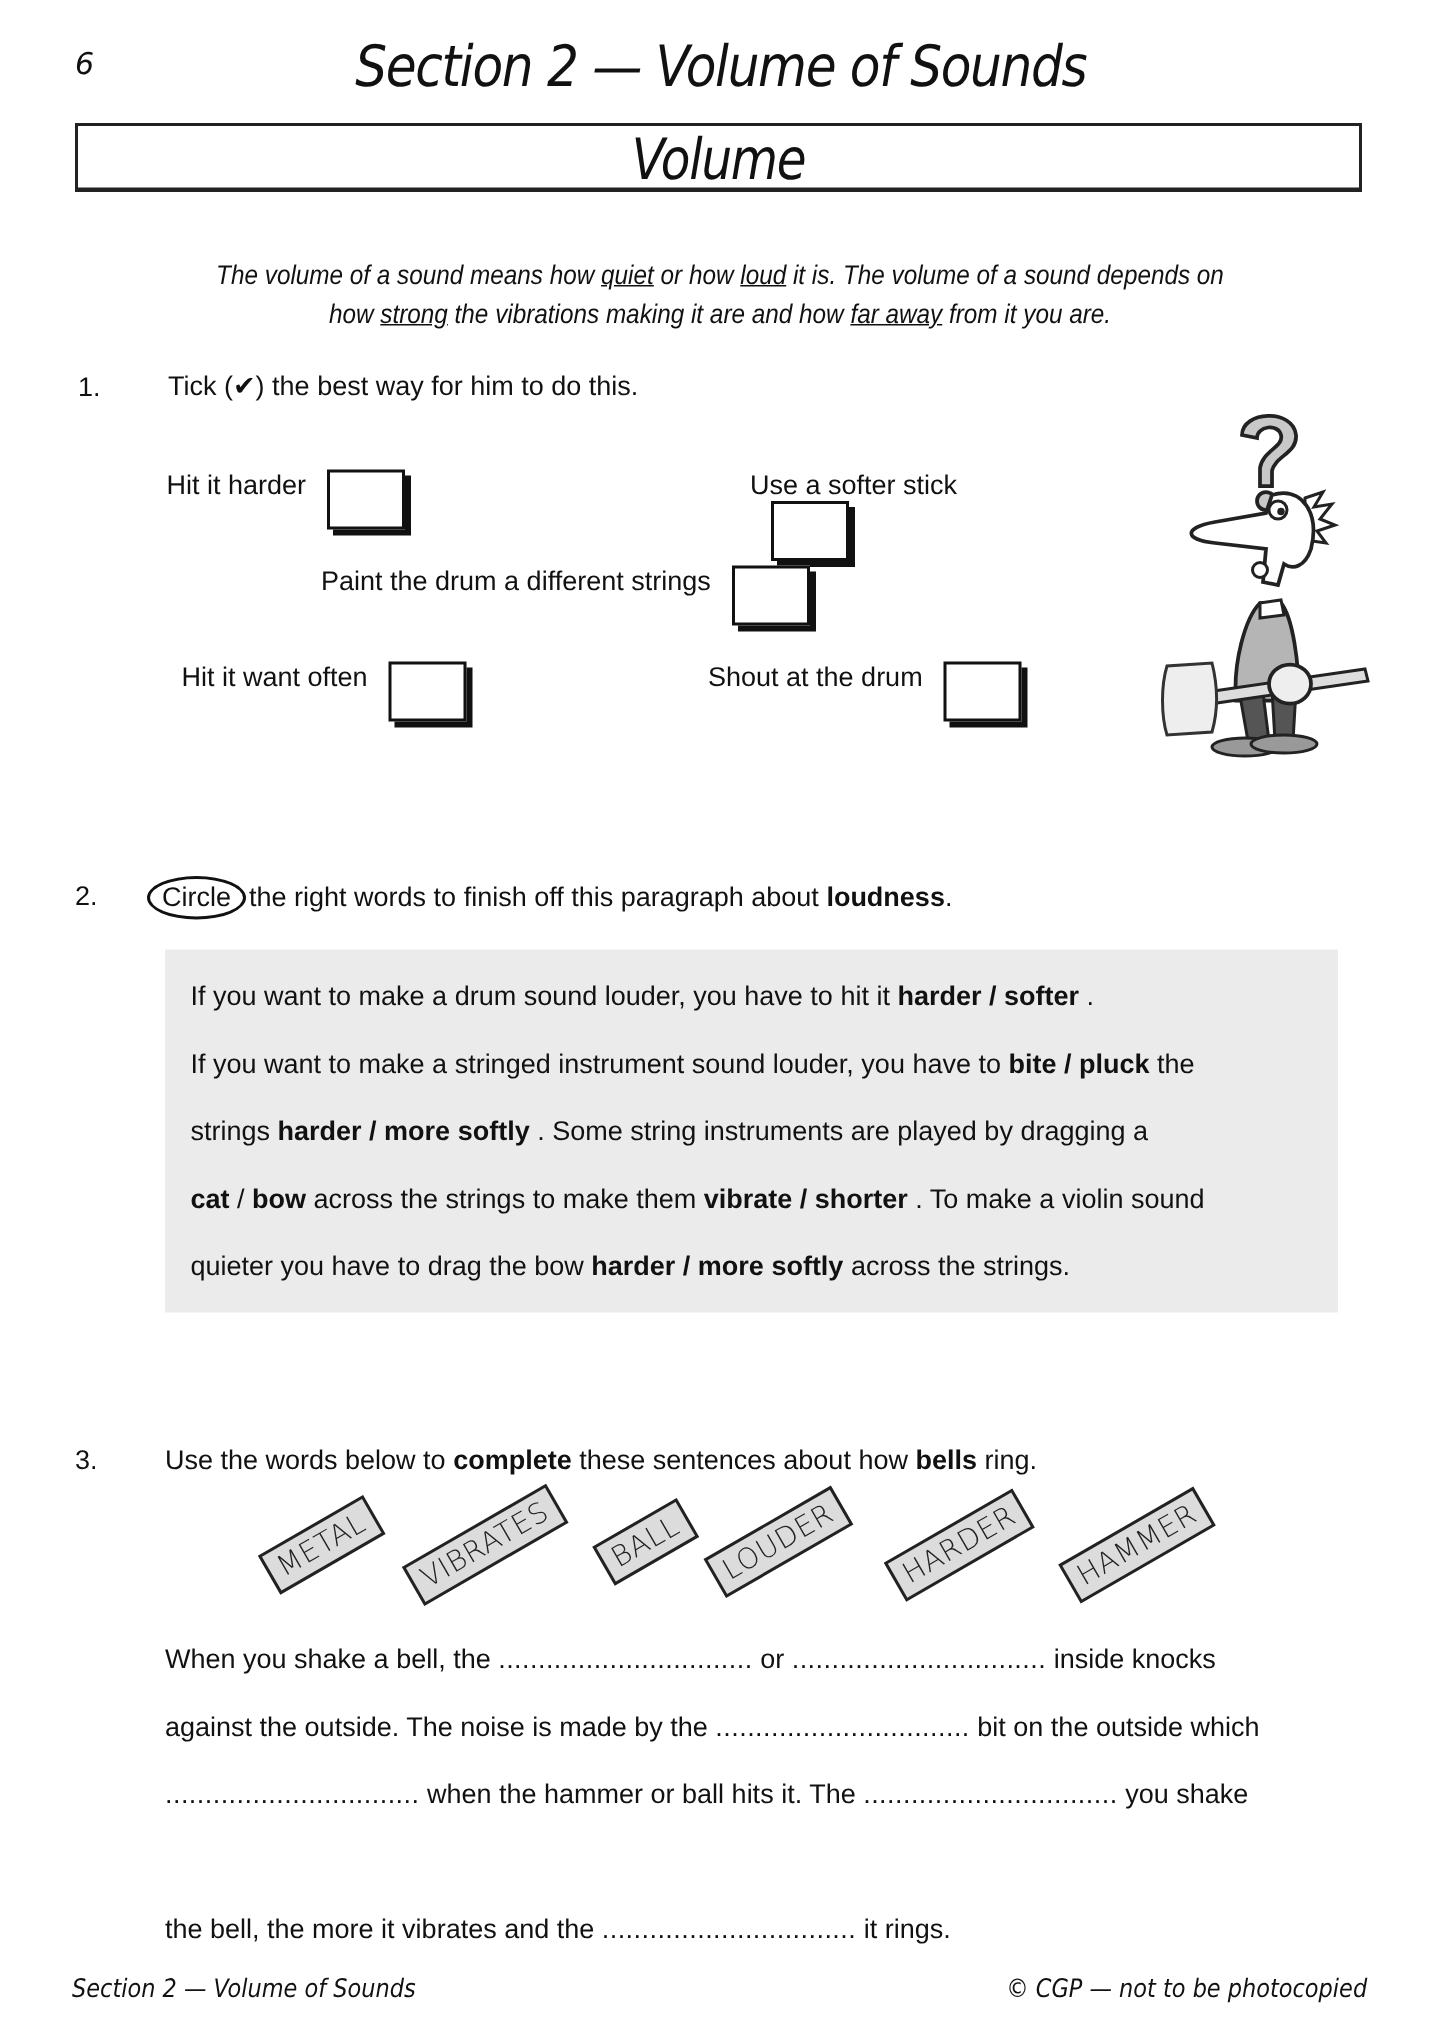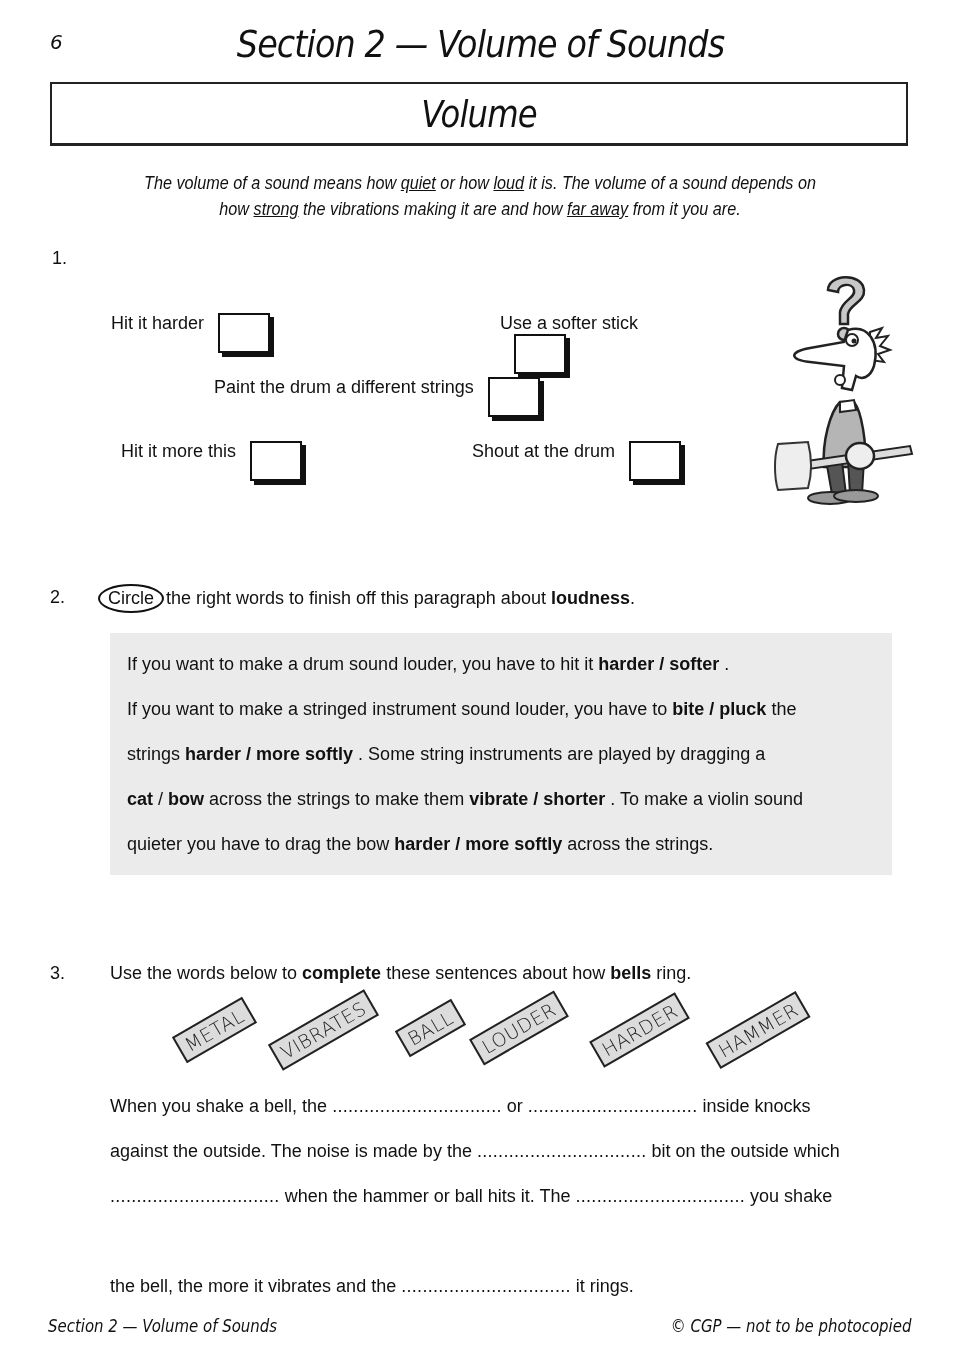--- a/index.html
+++ b/index.html
@@ -10,23 +10,23 @@
   .abs { position: absolute; }
 
   
   .page-num { left: 50px; top: 30px; font-size: 20px; font-style: italic; font-family: "DejaVu Sans", sans-serif; }
   .section-title {
     left: 0; width: 961px; top: 22px; text-align: center;
     font-size: 38px; font-style: italic; letter-spacing: -1px;
     font-family: "DejaVu Sans", sans-serif; transform: scaleX(0.88);
   }
   .title-box {
-    left: 50px; top: 82px; width: 858px; height: 64px;
+    left: 50px; top: 82px; width: 858px; height: 46px;
     border: 2px solid #222; border-bottom-width: 3px; box-sizing: border-box;
-    display: flex; align-items: center; justify-content: center;
+    display: flex; justify-content: center;
   }
   .title-box span {
     font-size: 38px; font-style: italic; font-family: "DejaVu Sans", sans-serif;
     transform: scaleX(0.85); display: inline-block; letter-spacing: -1px;
   }
   .intro {
     left: 40px; width: 880px; top: 170px; text-align: center;
     font-size: 18px; line-height: 26px; font-style: italic;
     font-family: Liberation Sans, sans-serif;
   }
@@ -86,36 +86,37 @@
   <span>Volume</span>
 </div>
 
 <div class="abs intro">
   <span class="line"><span>The volume of a sound means how </span><u>quiet</u><span> or how </span><u>loud</u><span> it is.  The volume of a sound depends on</span></span>
   <span class="line"><span>how </span><u>strong</u><span> the vibrations making it are and how </span><u>far away</u><span> from it you are.</span></span>
 </div>
 
 <div class="abs qnum" style="left:52px; top:248px;">1.</div>
 <div class="abs qtext" style="left:112px; top:246px;">
+  <div>Tick (✔) the best way for him to do this.</div>
 </div>
 
 <div class="abs opt" style="left:111px; top:313px;">
   <span>Hit it harder</span>
   <div class="cb"></div>
 </div>
 <div class="abs opt" style="left:500px; top:313px;flex-direction:column;">
   <span>Use a softer stick</span>
   <div class="cb"></div>
 </div>
 <div class="abs opt" style="left:214px; top:377px;">
   <span>Paint the drum a different strings</span>
   <div class="cb"></div>
 </div>
 <div class="abs opt" style="left:121px; top:441px;">
-  <span>Hit it more this</span>
+  <span>Hit it want often</span>
   <div class="cb"></div>
 </div>
 <div class="abs opt" style="left:472px; top:441px;">
   <span>Shout at the drum</span>
   <div class="cb"></div>
 </div>
 
 <svg class="abs" style="left:770px; top:262px;" width="150" height="245" viewBox="0 0 150 245">
 
   <path d="M58 28 C58 12 92 10 94 28 C95 40 80 42 78 52 L78 62 L70 62 L70 50 C72 38 86 36 84 28 C82 20 68 22 68 30 Z" fill="#c8c8c8" stroke="#222" stroke-width="2.5"></path>

